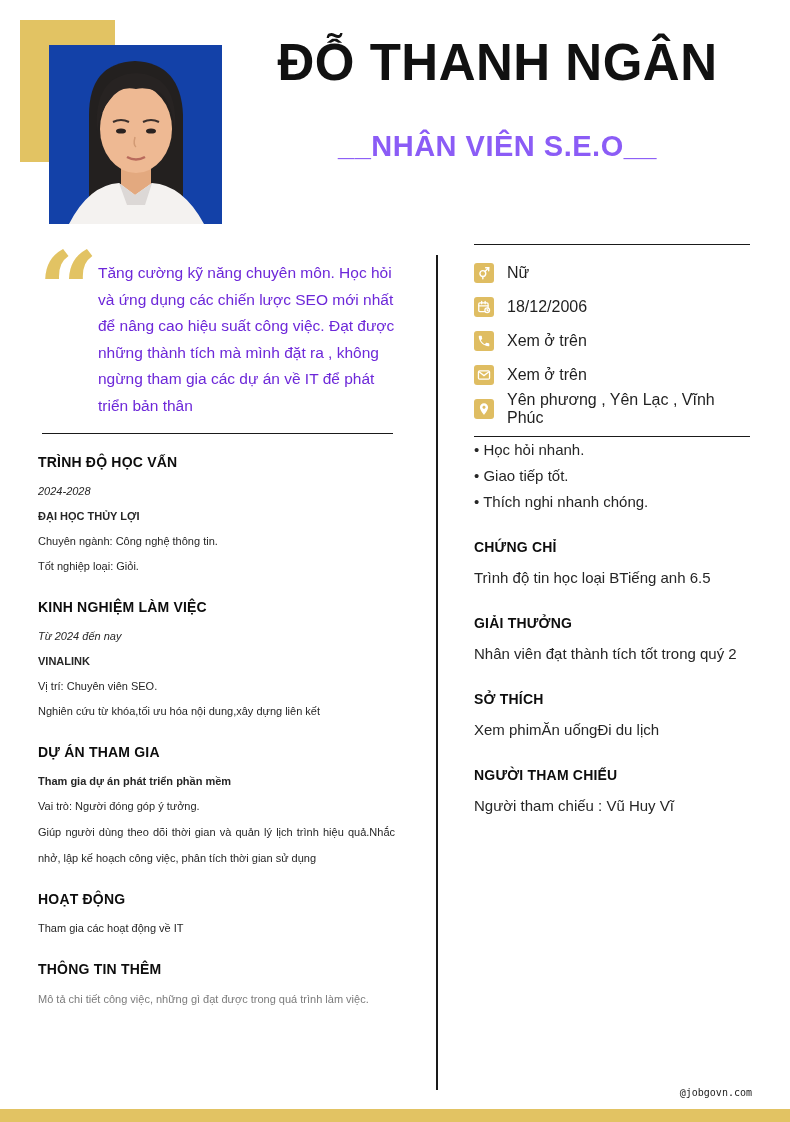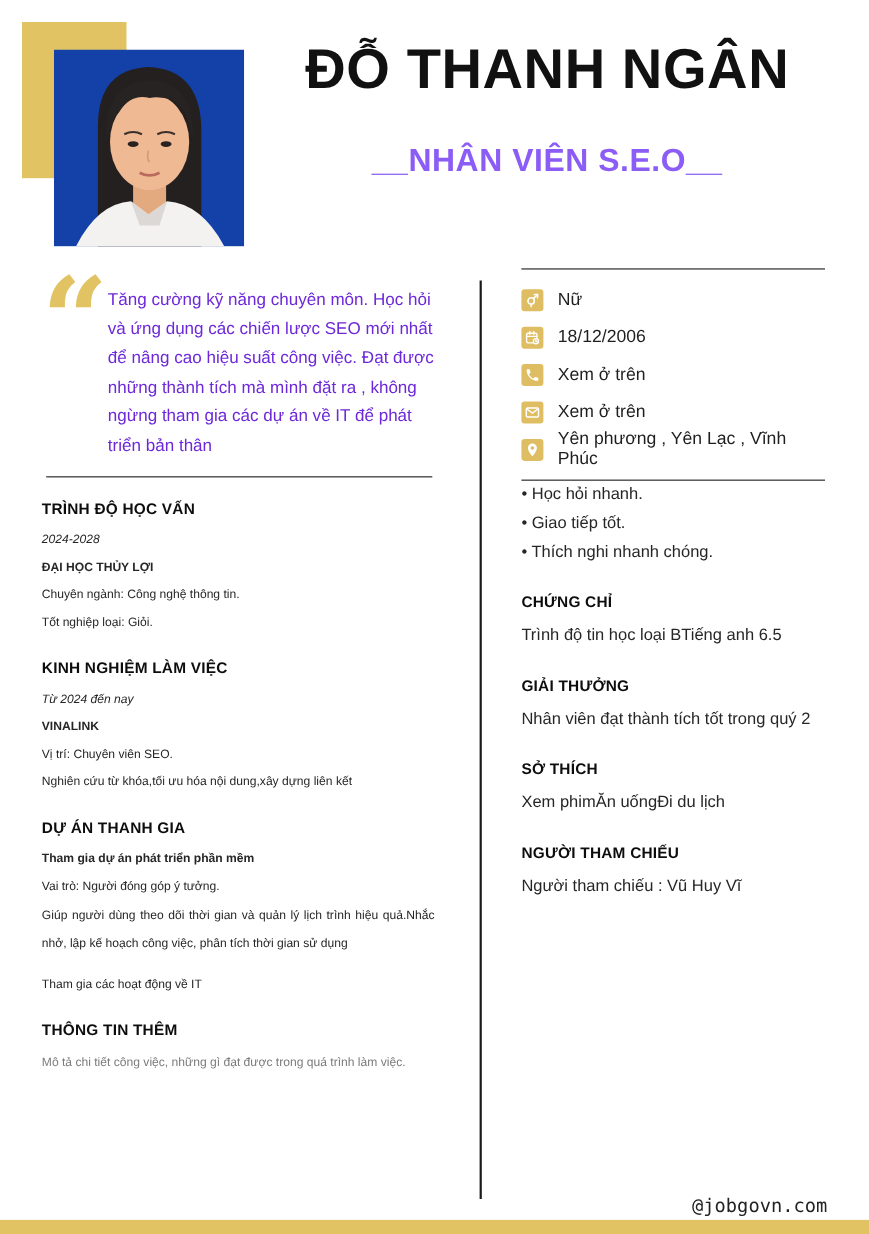--- a/index.html
+++ b/index.html
@@ -62,21 +62,21 @@
   .ci-box svg { width:14px; height:14px; display:block; }
   .contact-value { margin-left:13px; font-size:16px; color:#1f1f1f; }
   .right-col .sec-heading { margin-top:24px; margin-bottom:10px; }
   .right-col section .body-line { font-size:15px; line-height:26px; }
   .bullet-line::before { content:"• "; }
 
   
   .footer-watermark {
     position:absolute; right:38px; top:1087px;
     font-family:"DejaVu Sans Mono", monospace;
-    font-size:17px; color:#222;
+    font-size:10px; color:#222;
   }
   .gold-bar { position:absolute; left:0; bottom:0; width:790px; height:13px; background:#e2c363; }
 </style>
 </head>
 <body>
 
 <div class="gold-rect"></div>
 
 <div class="photo">
   <svg viewBox="0 0 173 179" preserveAspectRatio="none">
@@ -128,27 +128,28 @@
 
   <section>
     <div class="sec-heading">KINH NGHIỆM LÀM VIỆC</div>
     <div class="body-line italic">Từ 2024 đến nay</div>
     <div class="body-line bold">VINALINK</div>
     <div class="body-line">Vị trí: Chuyên viên SEO.</div>
     <div class="body-line">Nghiên cứu từ khóa,tối ưu hóa nội dung,xây dựng liên kết</div>
   </section>
 
   <section>
-    <div class="sec-heading">DỰ ÁN THANH GIA</div>
+    <div class="sec-heading">DỰ ÁN THAM GIA</div>
     <div class="body-line bold">Tham gia dự án phát triển phần mềm</div>
     <div class="body-line">Vai trò: Người đóng góp ý tưởng.</div>
     <div class="body-line justify">Giúp người dùng theo dõi thời gian và quản lý lịch trình hiệu quả.Nhắc nhở, lập kế hoạch công việc, phân tích thời gian sử dụng</div>
   </section>
 
   <section>
+    <div class="sec-heading">HOẠT ĐỘNG</div>
     <div class="body-line">Tham gia các hoạt động về IT</div>
   </section>
 
   <section>
     <div class="sec-heading">THÔNG TIN THÊM</div>
     <div class="body-line gray"> Mô tả chi tiết công việc, những gì đạt được trong quá trình làm việc.</div>
   </section>
 
 </div>
 

